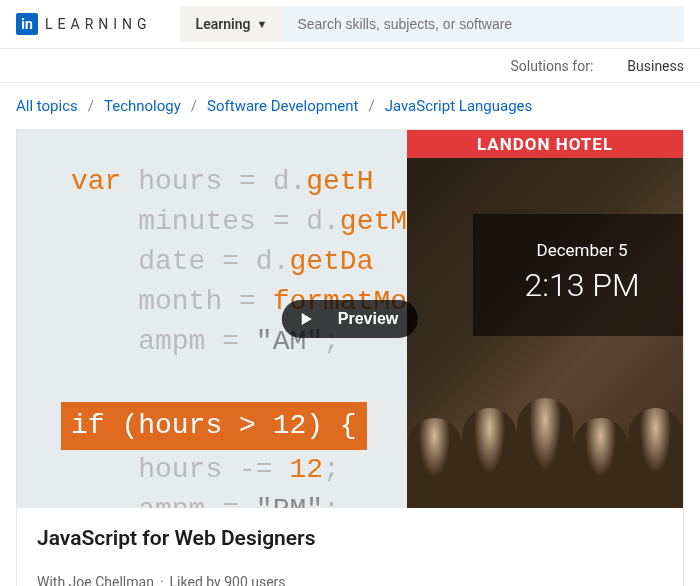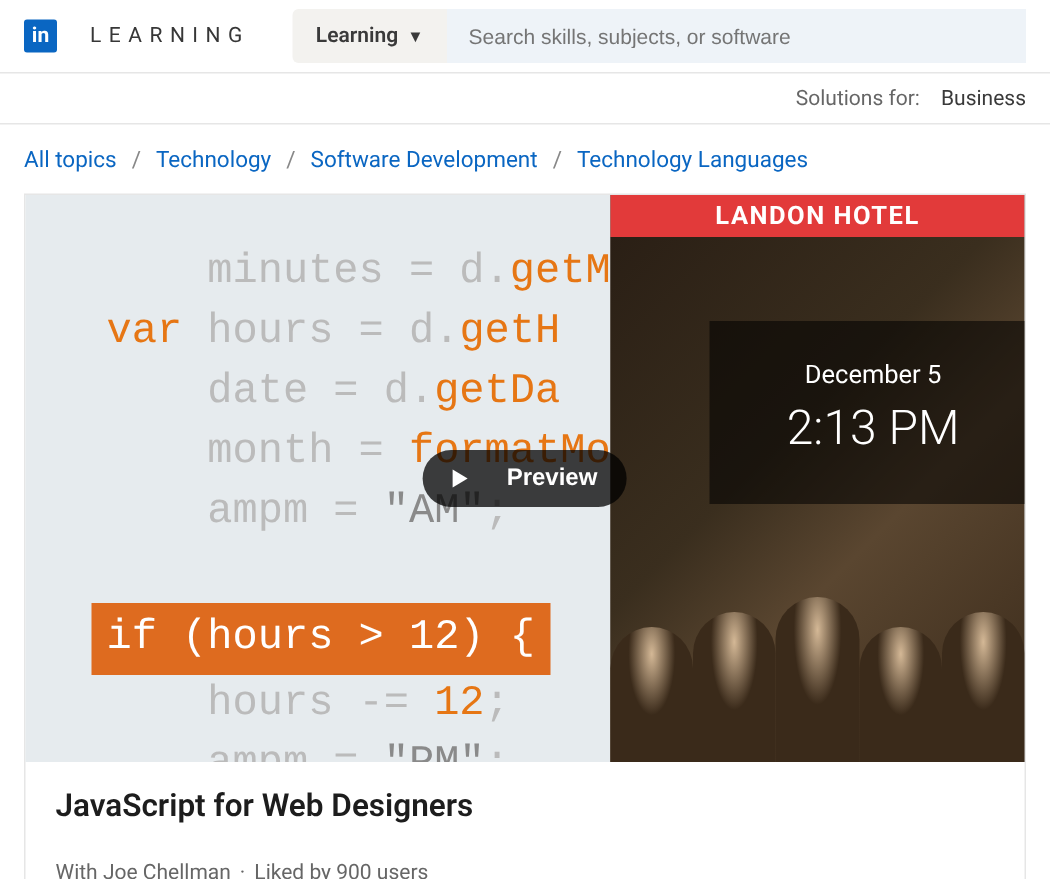--- a/index.html
+++ b/index.html
@@ -1,27 +1,27 @@
 <!DOCTYPE html>
 <html><head>
 <meta charset="utf-8">
 <style>
 * { margin: 0; padding: 0; box-sizing: border-box; }
 body { font-family: -apple-system, BlinkMacSystemFont, "Segoe UI", Roboto, sans-serif; background: #fff; width: 700px; height: 586px; overflow: hidden; }
 .topbar { display: flex; align-items: center; height: 48px; padding: 0 16px; }
-.logo { display: flex; align-items: center; gap: 22px; }
+.logo { display: flex; align-items: center; gap: 7px; }
 .logo-icon { width: 22px; height: 22px; background: #0a66c2; color: #fff; display: flex; align-items: center; justify-content: center; font-weight: 700; font-size: 14px; border-radius: 2px; }
 .logo-text { font-size: 14px; letter-spacing: 5px; color: #373737; font-weight: 400; }
 .dropdown { margin-left: 28px; display: flex; align-items: center; gap: 6px; background: #f3f2ef; border-radius: 4px 0 0 4px; padding: 0 16px; height: 36px; font-size: 14px; font-weight: 600; color: #3a3a3a; cursor: pointer; }
 .dropdown .caret { font-size: 11px; }
 .search { flex: 1; margin-left: 0; }
 .search input { width: 100%; height: 36px; border: none; background: #eef3f8; padding: 0 14px; font-size: 14px; color: #666; outline: none; }
 .subbar { height: 35px; border-top: 1px solid #e6e6e6; border-bottom: 1px solid #e6e6e6; background: #fff; display: flex; align-items: center; justify-content: flex-end; padding: 0 16px; font-size: 14px; color: #666; }
 .subbar .lab { margin-right: 14px; }
-.subbar .biz { color: #3a3a3a; }
+.subbar .biz { color: #3a3a3a; margin-left: 20px; }
 .breadcrumb { display: flex; align-items: center; gap: 10px; padding: 14px 16px; font-size: 15px; }
 .breadcrumb a { color: #0a66c2; text-decoration: none; cursor: pointer; }
 .breadcrumb .sep { color: #888; }
 .card { margin: 0 16px; border: 1px solid #e6e6e6; background: #fff; }
 .video-area { position: relative; height: 378px; background: #e6ebee; display: flex; overflow: hidden; }
 .code-pane { flex: 1; padding: 32px 0 0 54px; font-family: 'Consolas','Courier New',monospace; font-size: 28px; line-height: 40px; color: #bbb; position: relative; }
 .code-pane .kw { color: #e67614; }
 .code-pane .fn { color: #e67614; }
 .code-pane .str { color: #8a8a8a; }
 .code-line { white-space: pre; }
@@ -66,28 +66,28 @@
   <span class="biz">Business</span>
 </div>
 
 <div class="breadcrumb">
   <a>All topics</a>
   <span class="sep">/</span>
   <a>Technology</a>
   <span class="sep">/</span>
   <a>Software Development</a>
   <span class="sep">/</span>
-  <a>Technology Languages</a>
+  <a>JavaScript Languages</a>
 </div>
 
 <div class="card">
   <div class="video-area">
     <div class="code-pane">
+      <div class="code-line"><span class="kw">var</span><span> hours = d.</span><span class="fn">getH</span></div>
       <div class="code-line"><span>    minutes = d.</span><span class="fn">getM</span></div>
-      <div class="code-line"><span class="kw">var</span><span> hours = d.</span><span class="fn">getH</span></div>
       <div class="code-line"><span>    date = d.</span><span class="fn">getDa</span></div>
       <div class="code-line"><span>    month = </span><span class="fn">formatMo</span></div>
       <div class="code-line"><span>    ampm = </span><span class="str">"AM"</span><span>;</span></div>
       <div class="code-line">&nbsp;</div>
       <div class="code-line"><span class="code-hl">if (hours &gt; 12) {</span></div>
       <div class="code-line"><span>    hours -= </span><span class="fn">12</span><span>;</span></div>
       <div class="code-line"><span>    ampm = </span><span class="str">"PM"</span><span>;</span></div>
     </div>
     <div class="right-pane">
       <div class="banner">LANDON HOTEL</div>

